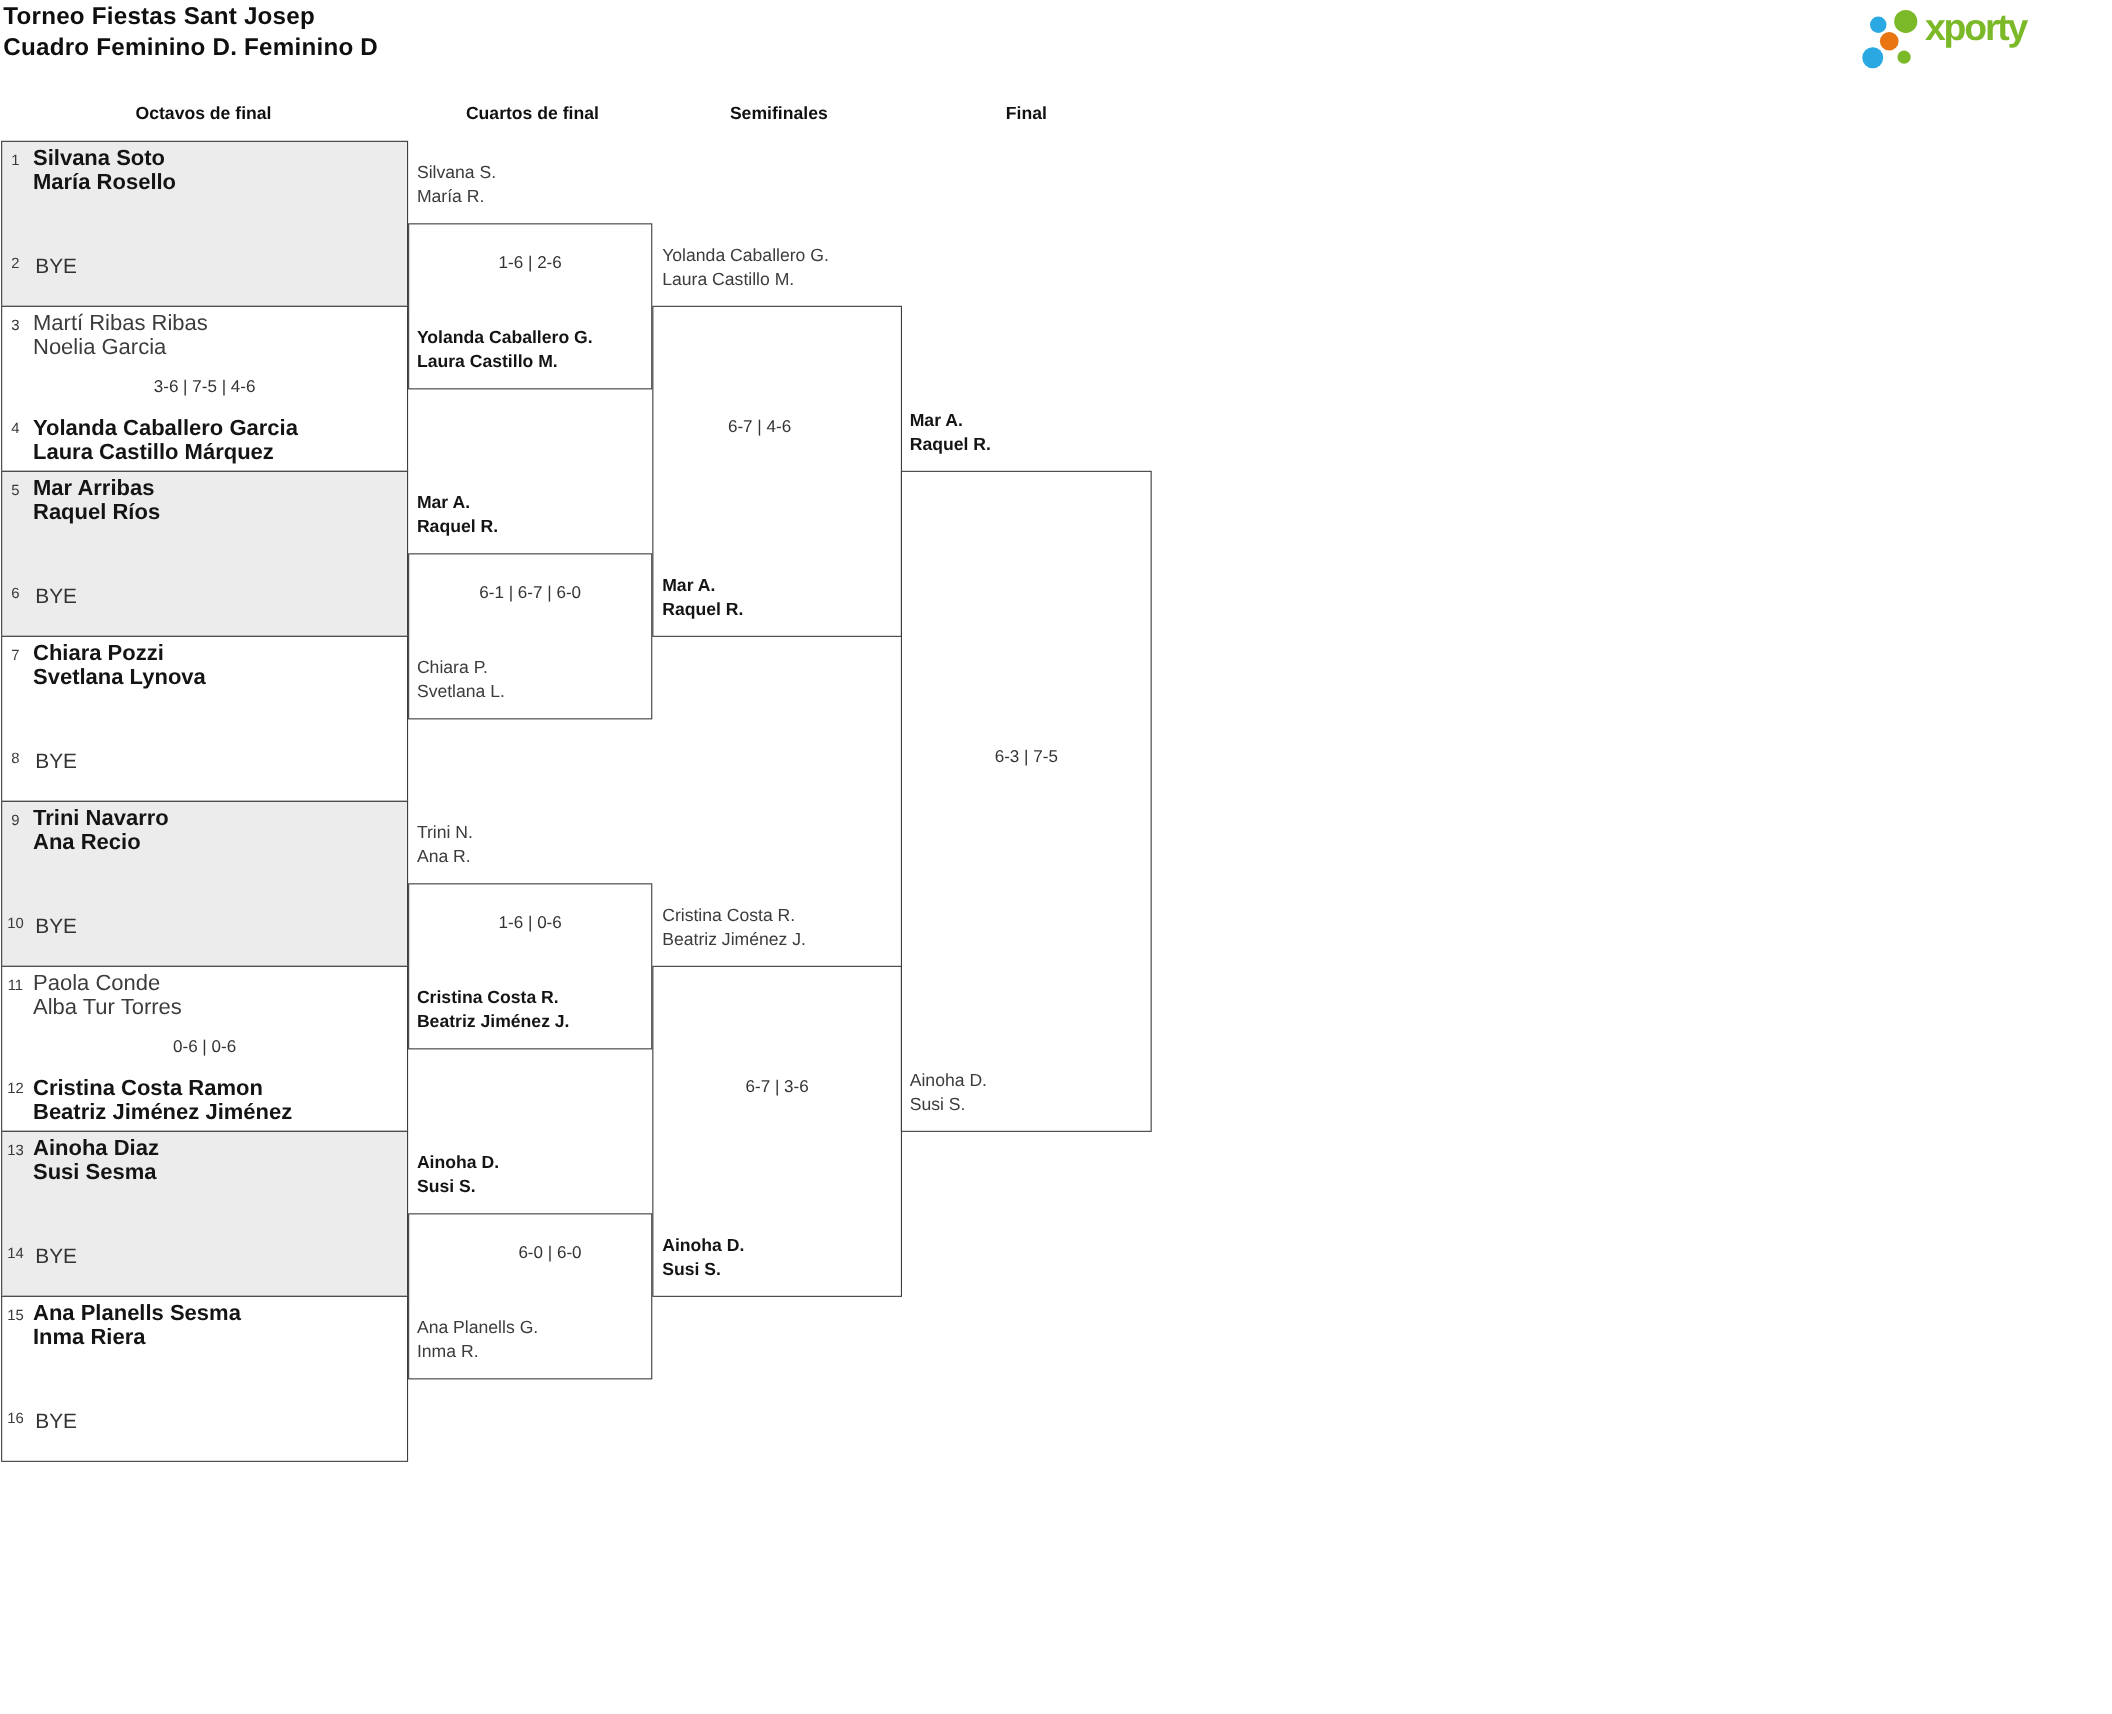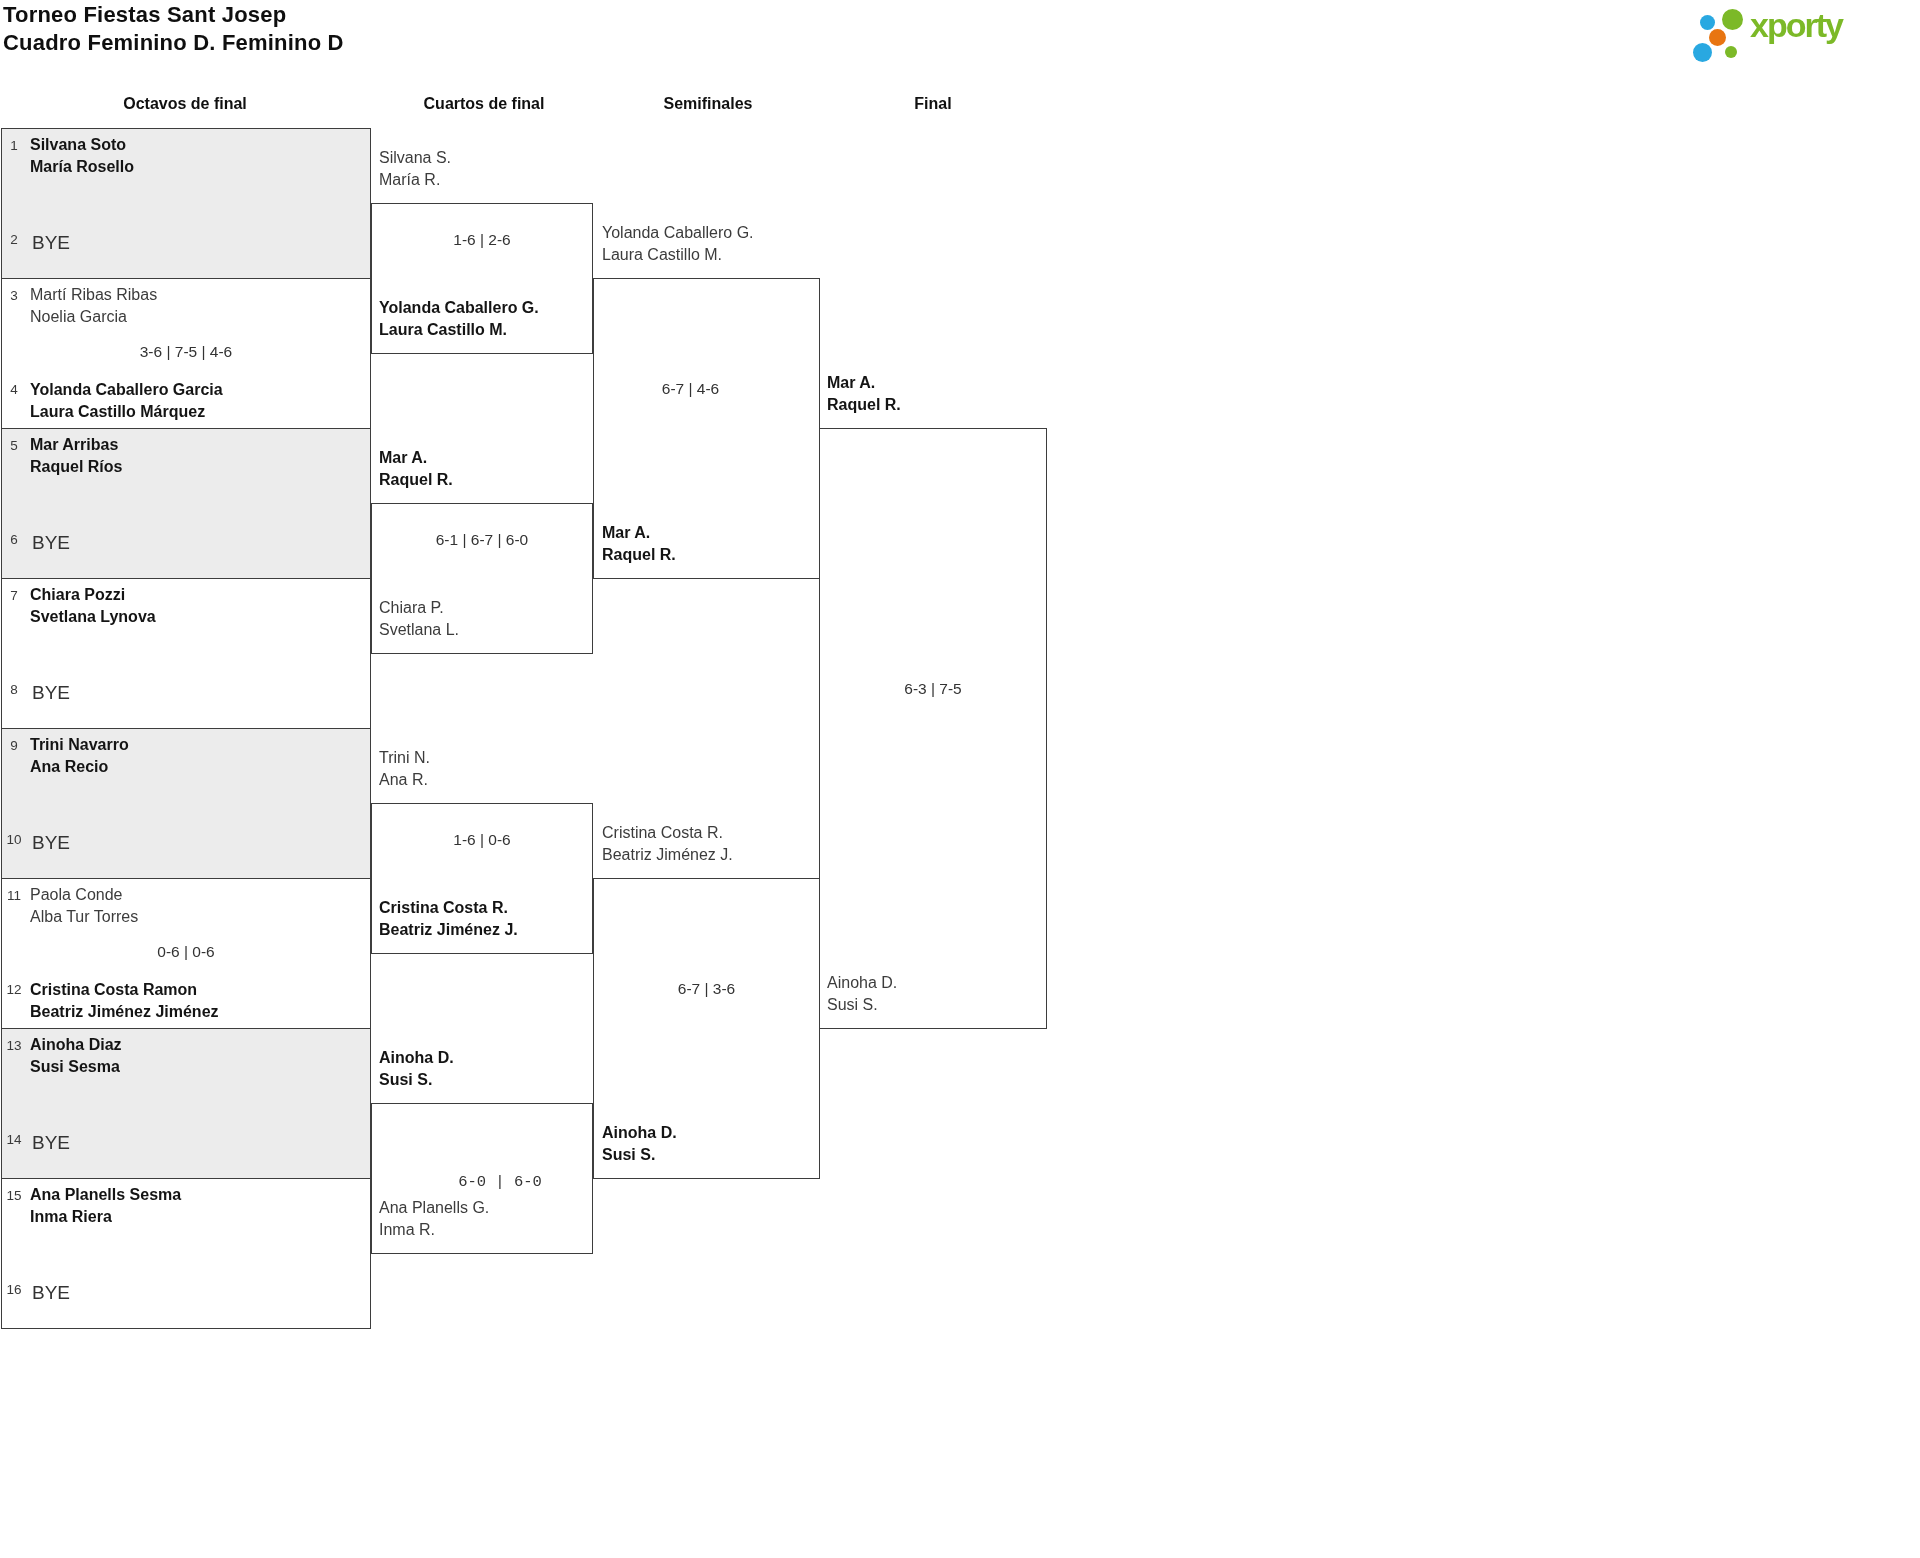--- a/index.html
+++ b/index.html
@@ -14,21 +14,21 @@
       font-size:16px;font-weight:600;color:#101010;}
 
   
   .obox{position:absolute;left:1px;width:370px;height:151px;
         border:1px solid #3d3d3d;box-sizing:border-box;background:#fff;}
   .obox.gray{background:#ececec;}
   .seed{position:absolute;left:0;width:24px;text-align:center;
         font-size:13.5px;color:#3a3a3a;}
   .seed.s1{top:9px;}
   .seed.s2{top:103px;}
-  .pair{position:absolute;left:28px;font-size:16px;line-height:21.5px;color:#3c3c3c;}
+  .pair{position:absolute;left:28px;font-size:20px;line-height:21.5px;color:#3c3c3c;}
   .pair.p1{top:5px;}
   .pair.p2{top:100px;}
   .pair.b{font-weight:700;color:#141414;}
   .bye{position:absolute;left:30px;top:103px;font-size:19px;color:#333;}
   .oscore{position:absolute;left:0;top:64px;width:100%;text-align:center;
           font-size:15.5px;color:#333;}
 
   
   .mbox{position:absolute;border:1px solid #3d3d3d;box-sizing:border-box;}
 
@@ -193,21 +193,21 @@
   <div class="score" style="left:371px;top:831px;width:222px;">1-6 | 0-6</div>
   <div class="adv b" style="left:379px;top:897px;">
     <div>Cristina Costa R.</div>
     <div>Beatriz Jiménez J.</div>
   </div>
 
   <div class="adv b" style="left:379px;top:1047px;">
     <div>Ainoha D.</div>
     <div>Susi S.</div>
   </div>
-  <div class="score" style="left:371px;top:1173px;width:258px;font-family:Liberation Mono, monospace;">6-0 | 6-0</div>
+  <div class="score" style="left:371px;top:1131px;width:258px;">6-0 | 6-0</div>
   <div class="adv" style="left:379px;top:1197px;">
     <div>Ana Planells G.</div>
     <div>Inma R.</div>
   </div>
 
   <div class="adv" style="left:602px;top:222px;">
     <div>Yolanda Caballero G.</div>
     <div>Laura Castillo M.</div>
   </div>
   <div class="score" style="left:593px;top:380px;width:195px;">6-7 | 4-6</div>

